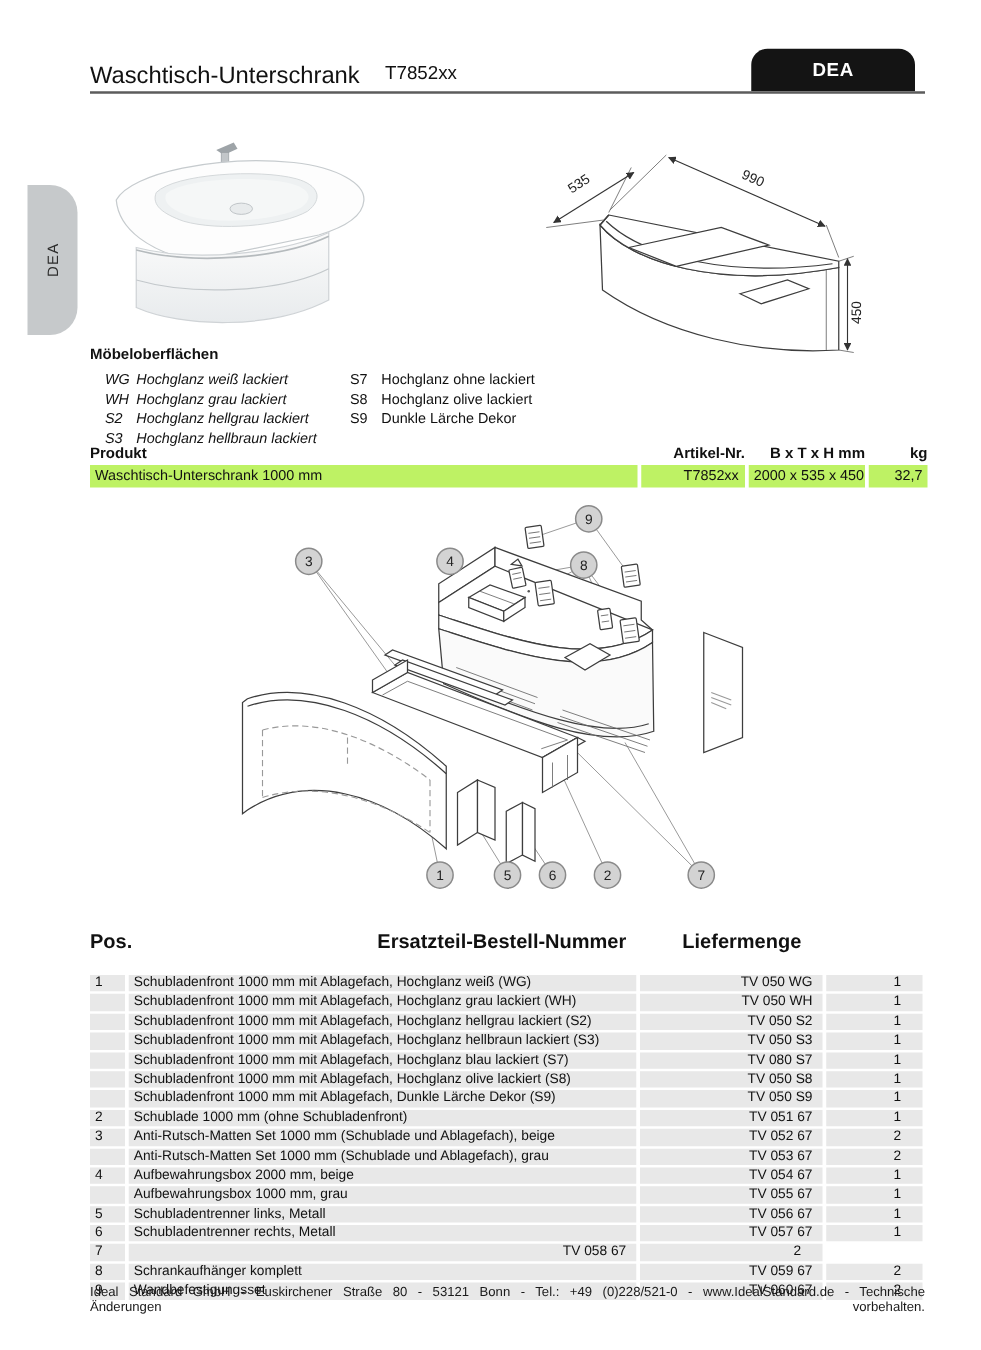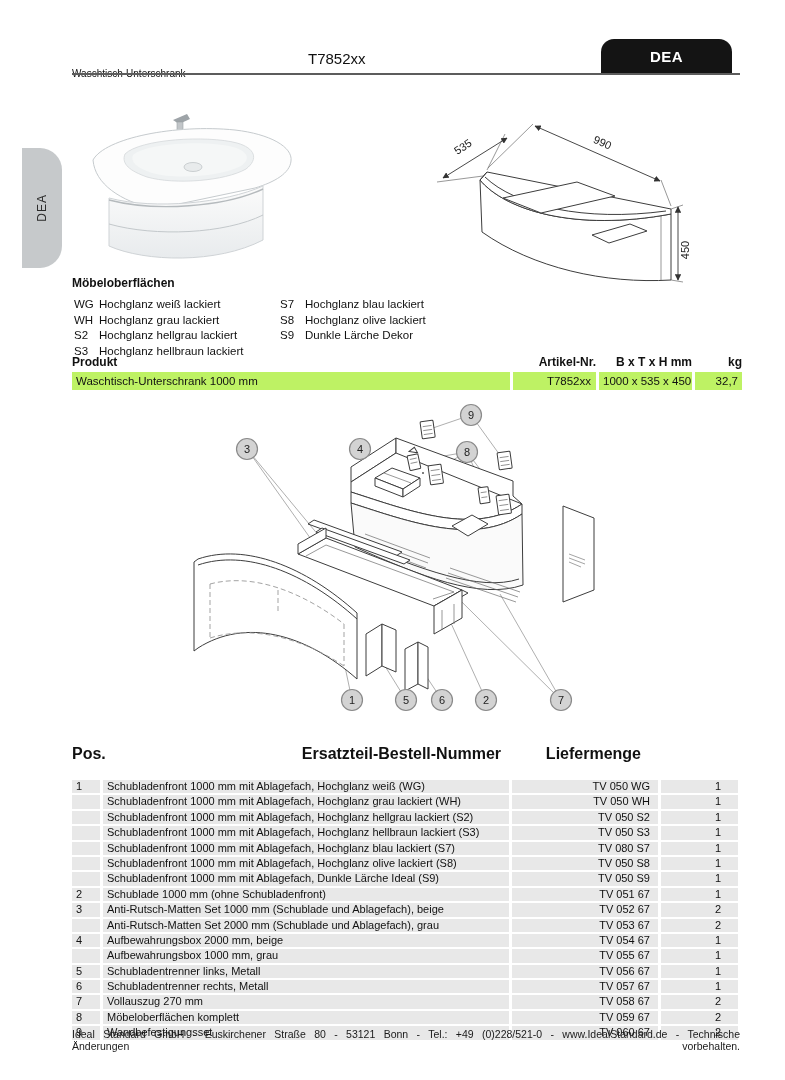--- a/index.html
+++ b/index.html
@@ -1,36 +1,36 @@
 <!DOCTYPE html>
 <html><head>
 <meta charset="utf-8">
 <style>
   html,body{margin:0;padding:0;background:#fff;}
   .page{position:relative;width:785px;height:1080px;background:#fff;overflow:hidden;
         font-family:"Liberation Sans",sans-serif;color:#111;}
 
   
-  .hdr-title{position:absolute;left:72px;top:68px;font-size:10px;}
+  .hdr-title{position:absolute;left:72px;top:50px;font-size:19px;}
   .hdr-art{position:absolute;left:308px;top:50px;font-size:15px;}
   .hdr-badge{position:absolute;left:601px;top:39px;width:131px;height:34px;background:#141414;
              color:#fff;font-weight:bold;font-size:15px;letter-spacing:.5px;
              border-radius:13px 13px 0 0;display:flex;align-items:center;justify-content:center;}
   .hdr-rule{position:absolute;left:72px;top:73px;width:668px;height:0;border-top:2px solid #5c5c5c;}
 
   
   .side-tab{position:absolute;left:22px;top:148px;width:40px;height:120px;background:#c6c9cb;
             border-radius:0 22px 22px 0;display:flex;align-items:center;justify-content:center;}
   .side-tab span{writing-mode:vertical-rl;transform:rotate(180deg);font-size:12px;color:#2b2b2b;letter-spacing:1px;}
 
   
   .surfaces{position:absolute;left:72px;top:276px;width:560px;font-size:11.5px;}
   .surf-head{font-weight:bold;font-size:12px;margin-bottom:2px;}
   .surf-col{position:absolute;top:21px;}
-  .surf-col.c1{left:2px;}
+  .surf-col.c1{left:12px;font-style:italic;}
   .surf-col.c2{left:208px;}
   .surf-item{display:flex;height:15.5px;line-height:15.5px;}
   .surf-item .code{width:25px;flex:0 0 25px;}
 
   
   .ptable{position:absolute;left:72px;top:354px;width:670px;font-size:11.5px;}
   .pt-head,.pt-row{display:grid;grid-template-columns:438px 83px 93px 47px;column-gap:3px;}
   .pt-head > div{font-weight:bold;font-size:12px;height:16px;line-height:16px;white-space:nowrap;}
   .pt-row > div{background:#bef264;height:18px;line-height:18px;padding:0 4px;white-space:nowrap;box-sizing:border-box;}
   .pt-head{margin-bottom:2px;}
@@ -148,21 +148,21 @@
           <span>Hochglanz hellgrau lackiert</span>
         </div>
       <div class="surf-item">
           <span class="code">S3</span>
           <span>Hochglanz hellbraun lackiert</span>
         </div>
     </div>
     <div class="surf-col c2">
       <div class="surf-item">
           <span class="code">S7</span>
-          <span>Hochglanz blau lackiert</span>
+          <span>Hochglanz ohne lackiert</span>
         </div>
       <div class="surf-item">
           <span class="code">S8</span>
           <span>Hochglanz olive lackiert</span>
         </div>
       <div class="surf-item">
           <span class="code">S9</span>
           <span>Dunkle Lärche Dekor</span>
         </div>
     </div>
@@ -171,21 +171,21 @@
   <div class="ptable">
     <div class="pt-head">
       <div>Produkt</div>
       <div class="ra">Artikel-Nr.</div>
       <div class="ra">B x T x H mm</div>
       <div class="ra">kg</div>
     </div>
     <div class="pt-row">
       <div>Waschtisch-Unterschrank 1000 mm</div>
       <div class="ra pad5">T7852xx</div>
-      <div class="ra pad5">1000 x 535 x 450</div>
+      <div class="ra pad5">2000 x 535 x 450</div>
       <div class="ra pad12">32,7</div>
     </div>
   </div>
 
   <svg style="position:absolute;left:120px;top:396px;" width="630" height="330" viewBox="0 0 630 330">
 
     <g>
       <path class="leader" d="M351,19 L307,34"></path>
         <path class="leader" d="M351,19 L382,62"></path>
       <path class="leader" d="M347,56 L295,65"></path>
@@ -375,39 +375,39 @@
           <div class="c-qty">1</div>
         </div>
         <div class="prow">
           <div class="c-pos"></div>
           <div class="c-desc">Schubladenfront 1000 mm mit Ablagefach, Hochglanz olive lackiert (S8)</div>
           <div class="c-num">TV 050 S8</div>
           <div class="c-qty">1</div>
         </div>
         <div class="prow">
           <div class="c-pos"></div>
-          <div class="c-desc">Schubladenfront 1000 mm mit Ablagefach, Dunkle Lärche Ideal (S9)</div>
+          <div class="c-desc">Schubladenfront 1000 mm mit Ablagefach, Dunkle Lärche Dekor (S9)</div>
           <div class="c-num">TV 050 S9</div>
           <div class="c-qty">1</div>
         </div>
         <div class="prow">
           <div class="c-pos">2</div>
           <div class="c-desc">Schublade 1000 mm (ohne Schubladenfront)</div>
           <div class="c-num">TV 051 67</div>
           <div class="c-qty">1</div>
         </div>
         <div class="prow">
           <div class="c-pos">3</div>
           <div class="c-desc">Anti-Rutsch-Matten Set 1000 mm (Schublade und Ablagefach), beige</div>
           <div class="c-num">TV 052 67</div>
           <div class="c-qty">2</div>
         </div>
         <div class="prow">
           <div class="c-pos"></div>
-          <div class="c-desc">Anti-Rutsch-Matten Set 2000 mm (Schublade und Ablagefach), grau</div>
+          <div class="c-desc">Anti-Rutsch-Matten Set 1000 mm (Schublade und Ablagefach), grau</div>
           <div class="c-num">TV 053 67</div>
           <div class="c-qty">2</div>
         </div>
         <div class="prow">
           <div class="c-pos">4</div>
           <div class="c-desc">Aufbewahrungsbox 2000 mm, beige</div>
           <div class="c-num">TV 054 67</div>
           <div class="c-qty">1</div>
         </div>
         <div class="prow">
@@ -423,27 +423,26 @@
           <div class="c-qty">1</div>
         </div>
         <div class="prow">
           <div class="c-pos">6</div>
           <div class="c-desc">Schubladentrenner rechts, Metall</div>
           <div class="c-num">TV 057 67</div>
           <div class="c-qty">1</div>
         </div>
         <div class="prow">
           <div class="c-pos">7</div>
-          <div class="c-desc">Vollauszug 270 mm</div>
           <div class="c-num">TV 058 67</div>
           <div class="c-qty">2</div>
         </div>
         <div class="prow">
           <div class="c-pos">8</div>
-          <div class="c-desc">Möbeloberflächen komplett</div>
+          <div class="c-desc">Schrankaufhänger komplett</div>
           <div class="c-num">TV 059 67</div>
           <div class="c-qty">2</div>
         </div>
         <div class="prow">
           <div class="c-pos">9</div>
           <div class="c-desc">Wandbefestigungsset</div>
           <div class="c-num">TV 060 67</div>
           <div class="c-qty">2</div>
         </div>
       </div>

